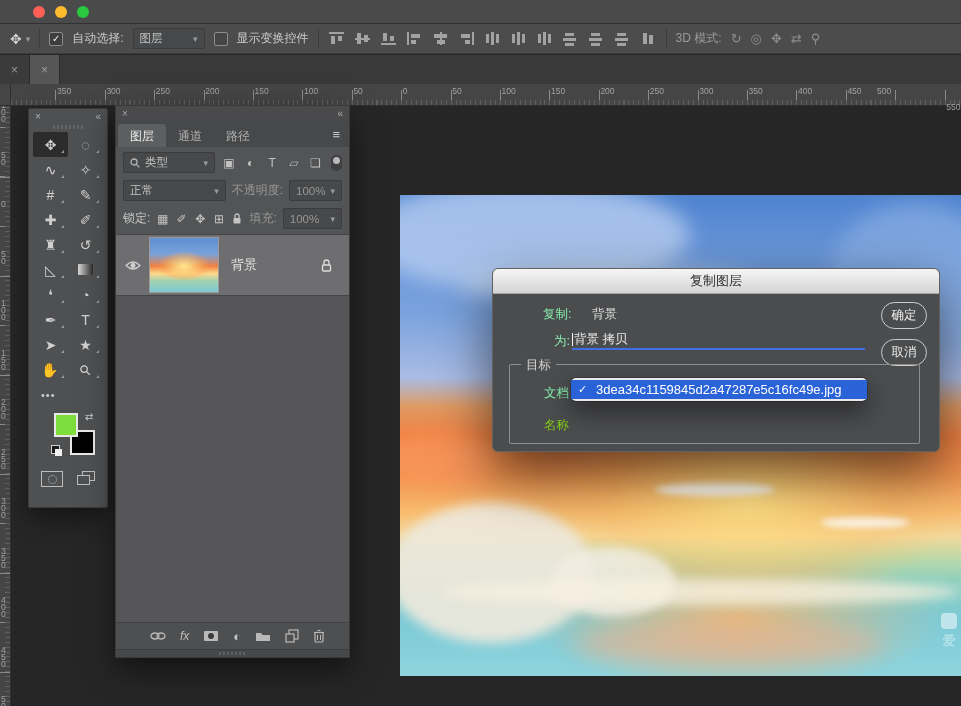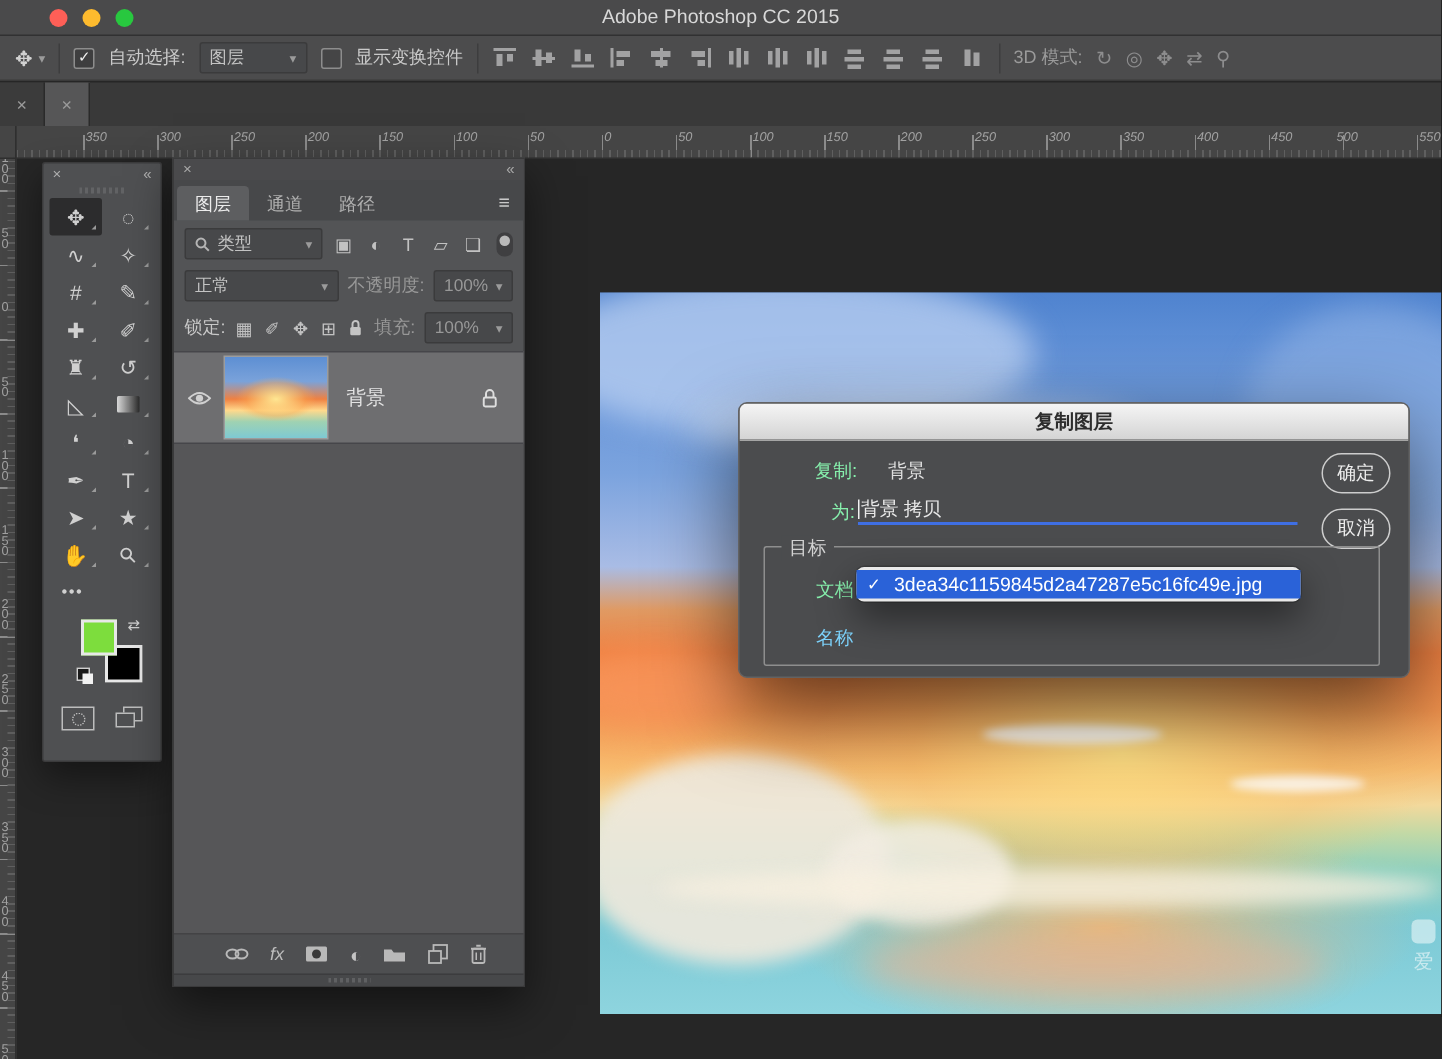--- a/index.html
+++ b/index.html
@@ -49,21 +49,21 @@
   .tab{display:flex;align-items:center;gap:8px;padding:0 11px;font-size:11.5px;color:#b2b2b2;background:#3b3b3b;
        border-right:1px solid #2a2a2a;white-space:nowrap;overflow:hidden;}
   .tab[data-active="true"]{background:#565657;color:#dcdcdc;}
   .tabclose{color:#9a9a9a;font-size:12px;}
   
   .rulerH{position:absolute;top:84px;left:0;right:0;height:21px;background:#454545;border-bottom:1px solid #2f2f2f;
     background-image:
       repeating-linear-gradient(90deg,#5f5f5f 0 1px,transparent 1px 4.94px),
       repeating-linear-gradient(90deg,#8b8b8b 0 1px,transparent 1px 49.4px);
     background-size:100% 5px,100% 15px;background-position:6px 100%,6px 100%;background-repeat:no-repeat;}
-  .hlabel{position:absolute;top:2px;font-size:8.5px;color:#a2a2a2;font-style:italic;}
+  .hlabel{position:absolute;top:2px;font-size:8.5px;color:#a2a2a2;}
   .rulerV{position:absolute;top:84px;left:0;width:10px;bottom:0;background:#454545;border-right:1px solid #2f2f2f;
     background-image:
       repeating-linear-gradient(0deg,#5f5f5f 0 1px,transparent 1px 4.95px),
       repeating-linear-gradient(0deg,#8b8b8b 0 1px,transparent 1px 49.5px);
     background-size:5px 100%,15px 100%;background-position:100% 1px,100% 16px;background-repeat:no-repeat;}
   .vlabel{position:absolute;left:1px;font-size:8.5px;line-height:7px;color:#a2a2a2;white-space:pre-line;}
   .corner{position:absolute;top:84px;left:0;width:10px;height:21px;background:#454545;border-right:1px solid #2f2f2f;border-bottom:1px solid #2f2f2f;}
   
   .canvas{position:absolute;left:400px;top:195px;width:561px;height:481px;z-index:1;overflow:hidden;
     background:
@@ -128,21 +128,21 @@
   .lp-empty{flex:1;background:#565658;}
   .lp-footer{height:26px;border-top:1px solid #434345;background:#4e4f51;display:flex;align-items:center;gap:14px;padding-left:34px;}
   .lp-footer .fx{font-style:italic;color:#bdbdbd;font-size:12px;}
   .lp-footer .half{color:#c4c4c4;font-size:13px;}
   .lp-bottom{height:7px;background:#47484a;border-top:1px solid #3c3c3e;display:flex;justify-content:center;align-items:center;}
   .lp-bottom i{width:28px;height:3px;background:repeating-linear-gradient(90deg,#5f6062 0 2px,transparent 2px 4px);}
   
   .dialog{position:absolute;left:492px;top:268px;width:448px;height:184px;z-index:6;border-radius:6px;
           box-shadow:0 22px 55px rgba(0,0,0,.6);background:#4b4c4e;border:1px solid #626263;box-sizing:border-box;}
   .dlg-title{height:24px;background:linear-gradient(#f5f5f5,#d4d4d4);border-radius:5px 5px 0 0;display:flex;align-items:center;
-             justify-content:center;color:#2d2d2d;font-size:13px;border-bottom:1px solid #a5a5a5;font-weight:bold;}
+             justify-content:center;color:#2d2d2d;font-size:13px;border-bottom:1px solid #a5a5a5;}
   .dlg-label{position:absolute;color:#86efac;font-size:12.5px;}
   .dlg-value{position:absolute;color:#dedede;font-size:12.5px;}
   .dlg-input{position:absolute;left:79px;top:61px;width:293px;height:18px;color:#e8e8e8;font-size:12.5px;
              border-bottom:2px solid #3f6fe3;display:flex;align-items:center;}
   .caret{display:inline-block;width:1px;height:13px;background:#f2f2f2;margin-right:1px;}
   .btn{position:absolute;right:12px;width:46px;height:27px;border:1.5px solid #cdcdcd;border-radius:15px;background:transparent;
        display:flex;align-items:center;justify-content:center;color:#ededed;font-size:12.5px;box-sizing:border-box;}
   .groupbox{position:absolute;left:16px;top:95px;width:409px;height:78px;border:1px solid #8e8e8e;border-radius:2px;}
   .group-label{position:absolute;left:28px;top:88px;background:#4b4c4e;padding:0 5px;font-size:12.5px;color:#d2d2d2;}
   .popup{position:absolute;left:78px;top:109px;width:296px;background:#e9e9e9;border-radius:5px;padding:2px 0;
@@ -157,21 +157,20 @@
 <body>
 
 <div id="app" data-name="photoshop-window">
 
   <div class="titlebar" data-name="window-titlebar">
     <div class="lights">
       <span class="light" style="background:#fe5f57" data-name="close-window-button"></span>
       <span class="light" style="background:#febb2e" data-name="minimize-window-button"></span>
       <span class="light" style="background:#28c83f" data-name="zoom-window-button"></span>
     </div>
-    <div class="title" data-name="window-title">Adobe Photoshop CC 2015</div>
   </div>
 
   <div class="optionsbar" data-name="tool-options-bar">
     <span class="toolbadge" data-name="current-tool-icon">
       <span>✥</span>
         <span class="chev" data-name="chevron-down-icon">▾</span>
     </span>
     <span class="sep" data-name="divider"></span>
     <span class="checkbox" data-name="auto-select-checkbox">✓</span>
     <span class="optlabel" data-name="auto-select-label">自动选择:</span>
@@ -269,22 +268,22 @@
       <span class="hlabel" data-name="ruler-tick-label" style="left: 402.8px;"><span>0</span></span>
       <span class="hlabel" data-name="ruler-tick-label" style="left: 452.2px;"><span>50</span></span>
       <span class="hlabel" data-name="ruler-tick-label" style="left: 501.6px;"><span>100</span></span>
       <span class="hlabel" data-name="ruler-tick-label" style="left: 551px;"><span>150</span></span>
       <span class="hlabel" data-name="ruler-tick-label" style="left: 600.4px;"><span>200</span></span>
       <span class="hlabel" data-name="ruler-tick-label" style="left: 649.8px;"><span>250</span></span>
       <span class="hlabel" data-name="ruler-tick-label" style="left: 699.2px;"><span>300</span></span>
       <span class="hlabel" data-name="ruler-tick-label" style="left: 748.6px;"><span>350</span></span>
       <span class="hlabel" data-name="ruler-tick-label" style="left: 798px;"><span>400</span></span>
       <span class="hlabel" data-name="ruler-tick-label" style="left: 847.4px;"><span>450</span></span>
-      <span class="hlabel" data-name="ruler-tick-label" style="left: 891px;"><span>500</span></span>
-      <span class="hlabel" data-name="ruler-tick-label" style="left: 946.2px;"><span>550</span></span>
+      <span class="hlabel" data-name="ruler-tick-label" style="left: 857px; padding-left: 20px;"><span>500</span></span>
+      <span class="hlabel" data-name="ruler-tick-label" style="left: 946.2px; margin-top: 16px;"><span>550</span></span>
   </div>
   <div class="rulerV" id="rulerV" data-name="vertical-ruler">
     <span class="vlabel" data-name="ruler-tick-label" style="top: 18px;">1
 0
 0</span>
       <span class="vlabel" data-name="ruler-tick-label" style="top: 67.5px;">5
 0</span>
       <span class="vlabel" data-name="ruler-tick-label" style="top: 117px;">0</span>
       <span class="vlabel" data-name="ruler-tick-label" style="top: 166.5px;">5
 0</span>
@@ -559,21 +558,21 @@
       <span class="caret" data-name="text-caret"></span>
       <span>背景 拷贝</span>
     </span>
 
     <div class="btn" style="top:33px" data-name="ok-button">确定</div>
     <div class="btn" style="top:70px" data-name="cancel-button">取消</div>
 
     <div class="groupbox" data-name="destination-groupbox"></div>
     <span class="group-label" data-name="destination-group-label">目标</span>
     <span class="dlg-label" style="left:51px;top:116px" data-name="document-label">文档</span>
-    <span class="dlg-label" style="left:51px;top:148px;color:#7dd3fc" data-name="name-label">名称</span>
+    <span class="dlg-label" style="left:51px;top:148px;color:#84cc16" data-name="name-label">名称</span>
 
     <div class="popup" data-name="document-dropdown-menu">
       <div class="popup-item" data-name="document-option" data-selected="true">
           <span class="check" data-name="checkmark-icon">✓</span>
           <span>3dea34c1159845d2a47287e5c16fc49e.jpg</span>
         </div>
     </div>
   </div>
 
 </div>

